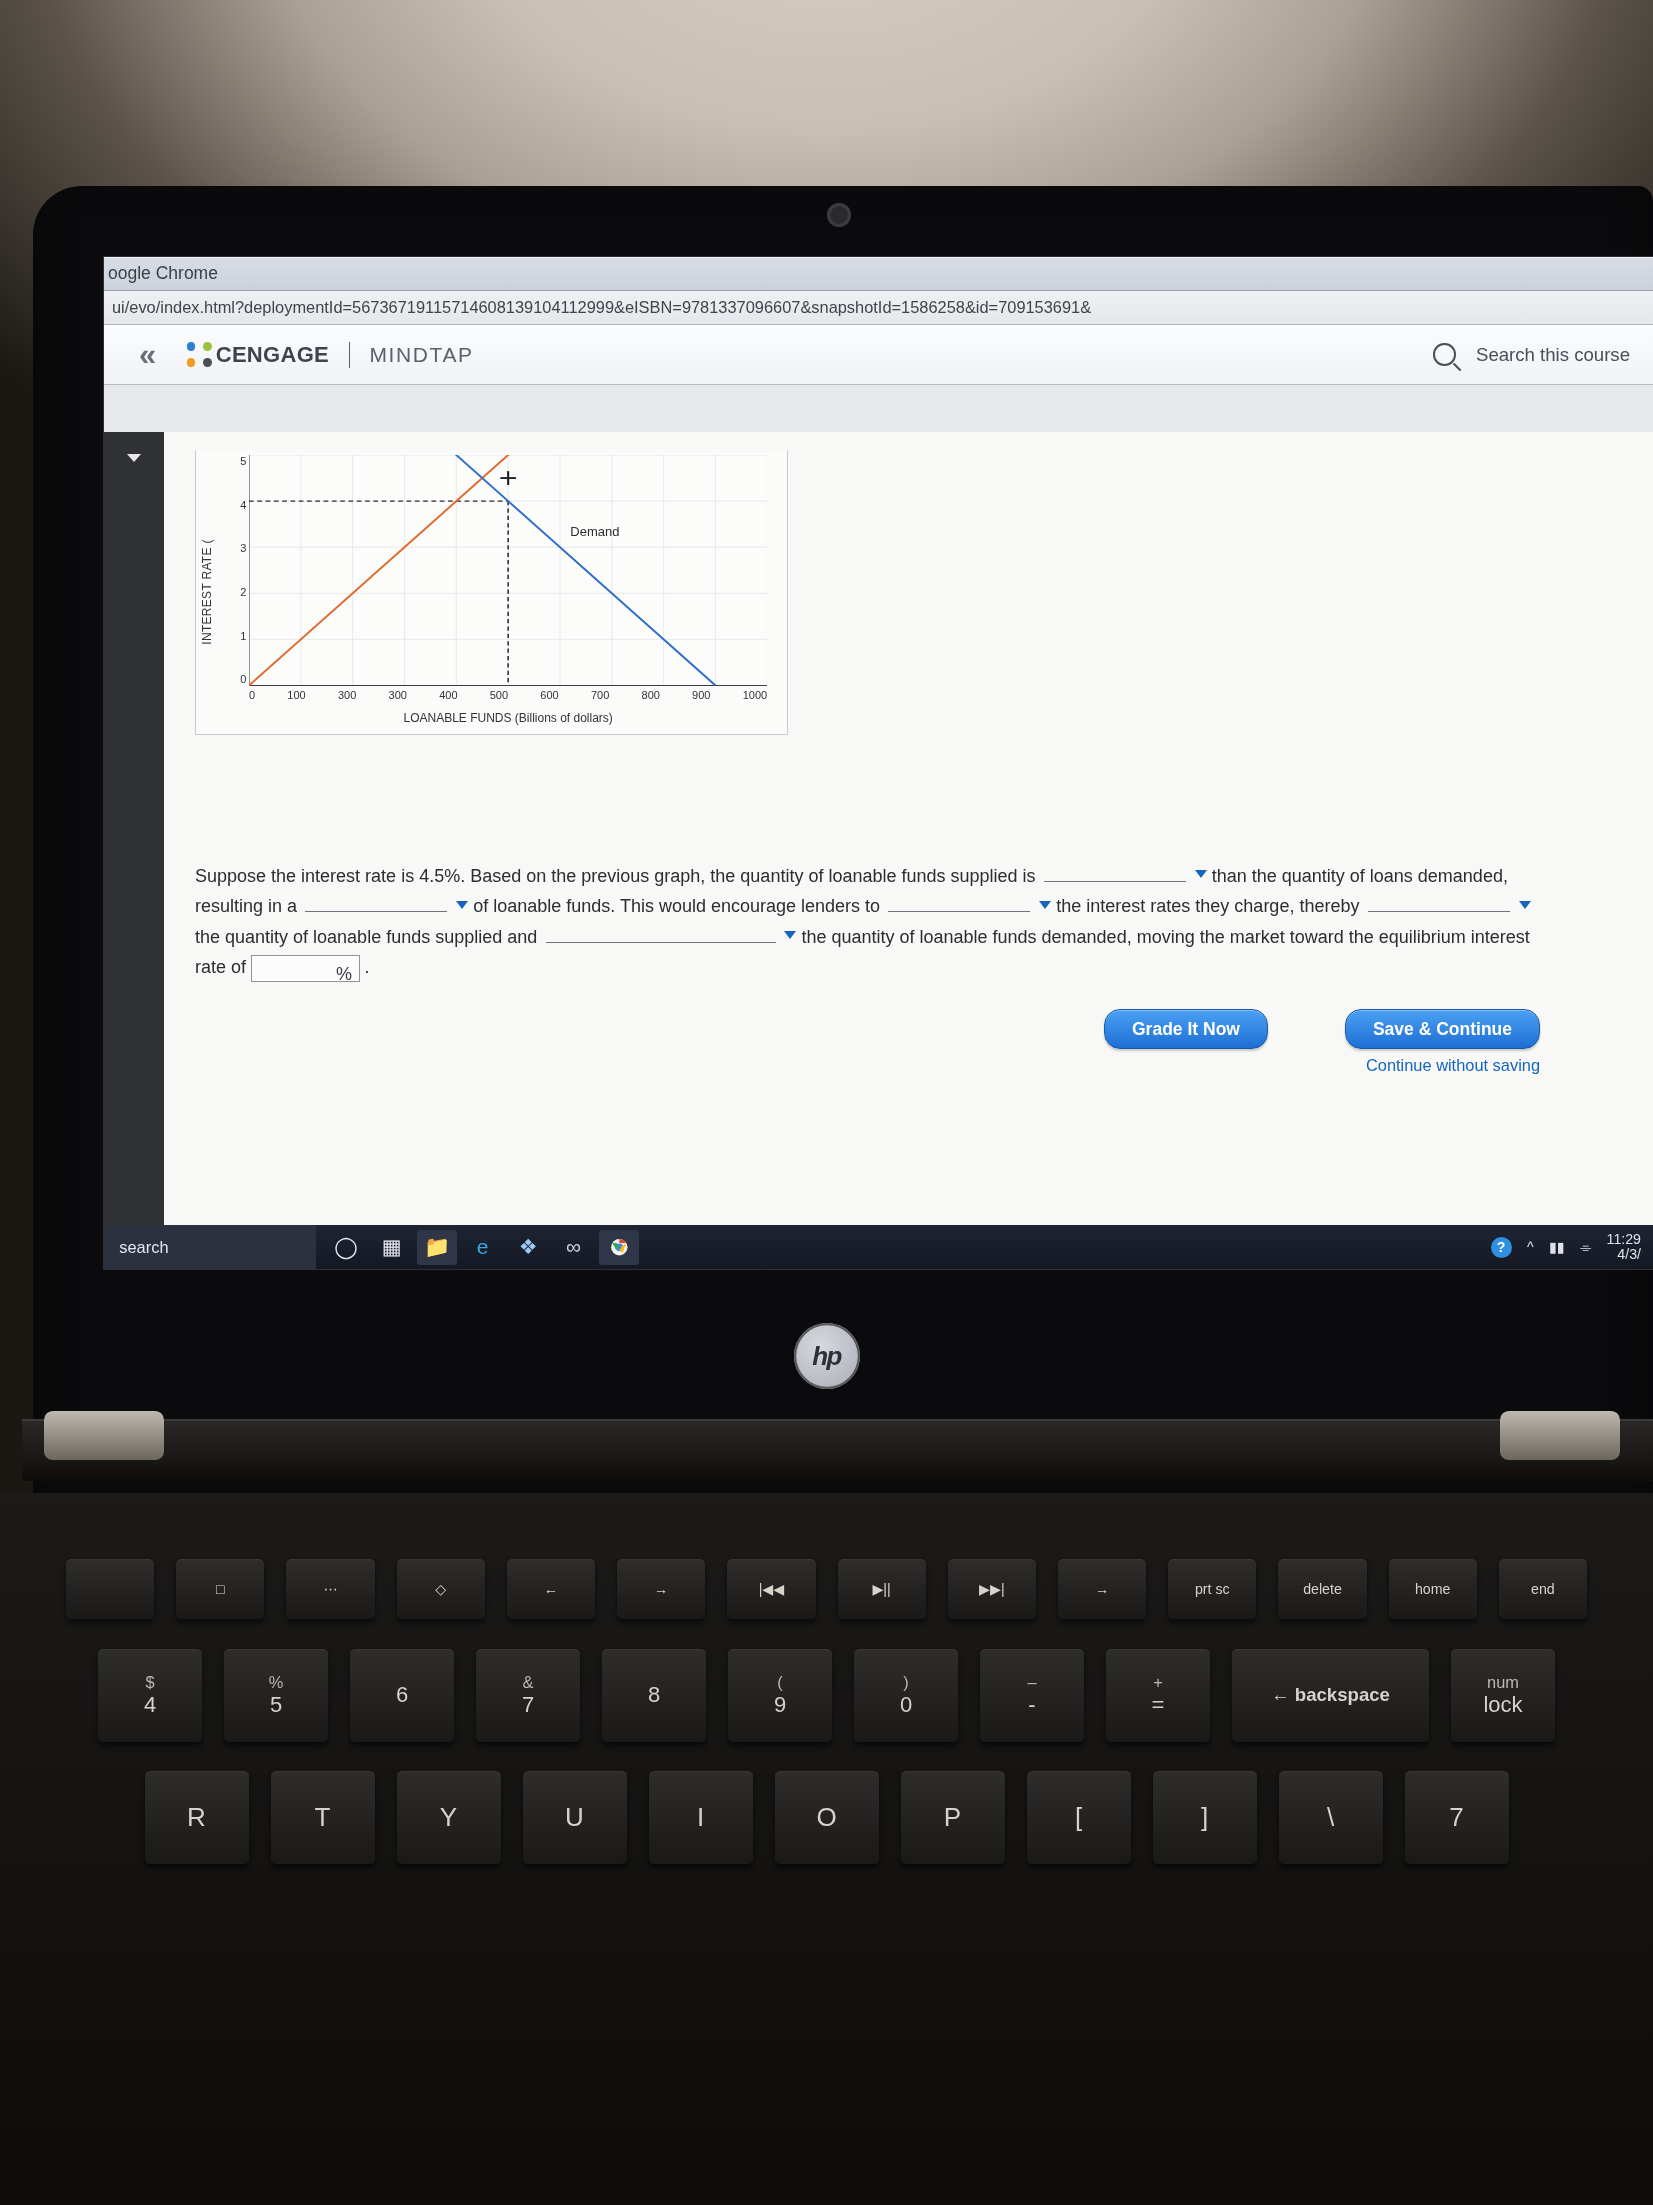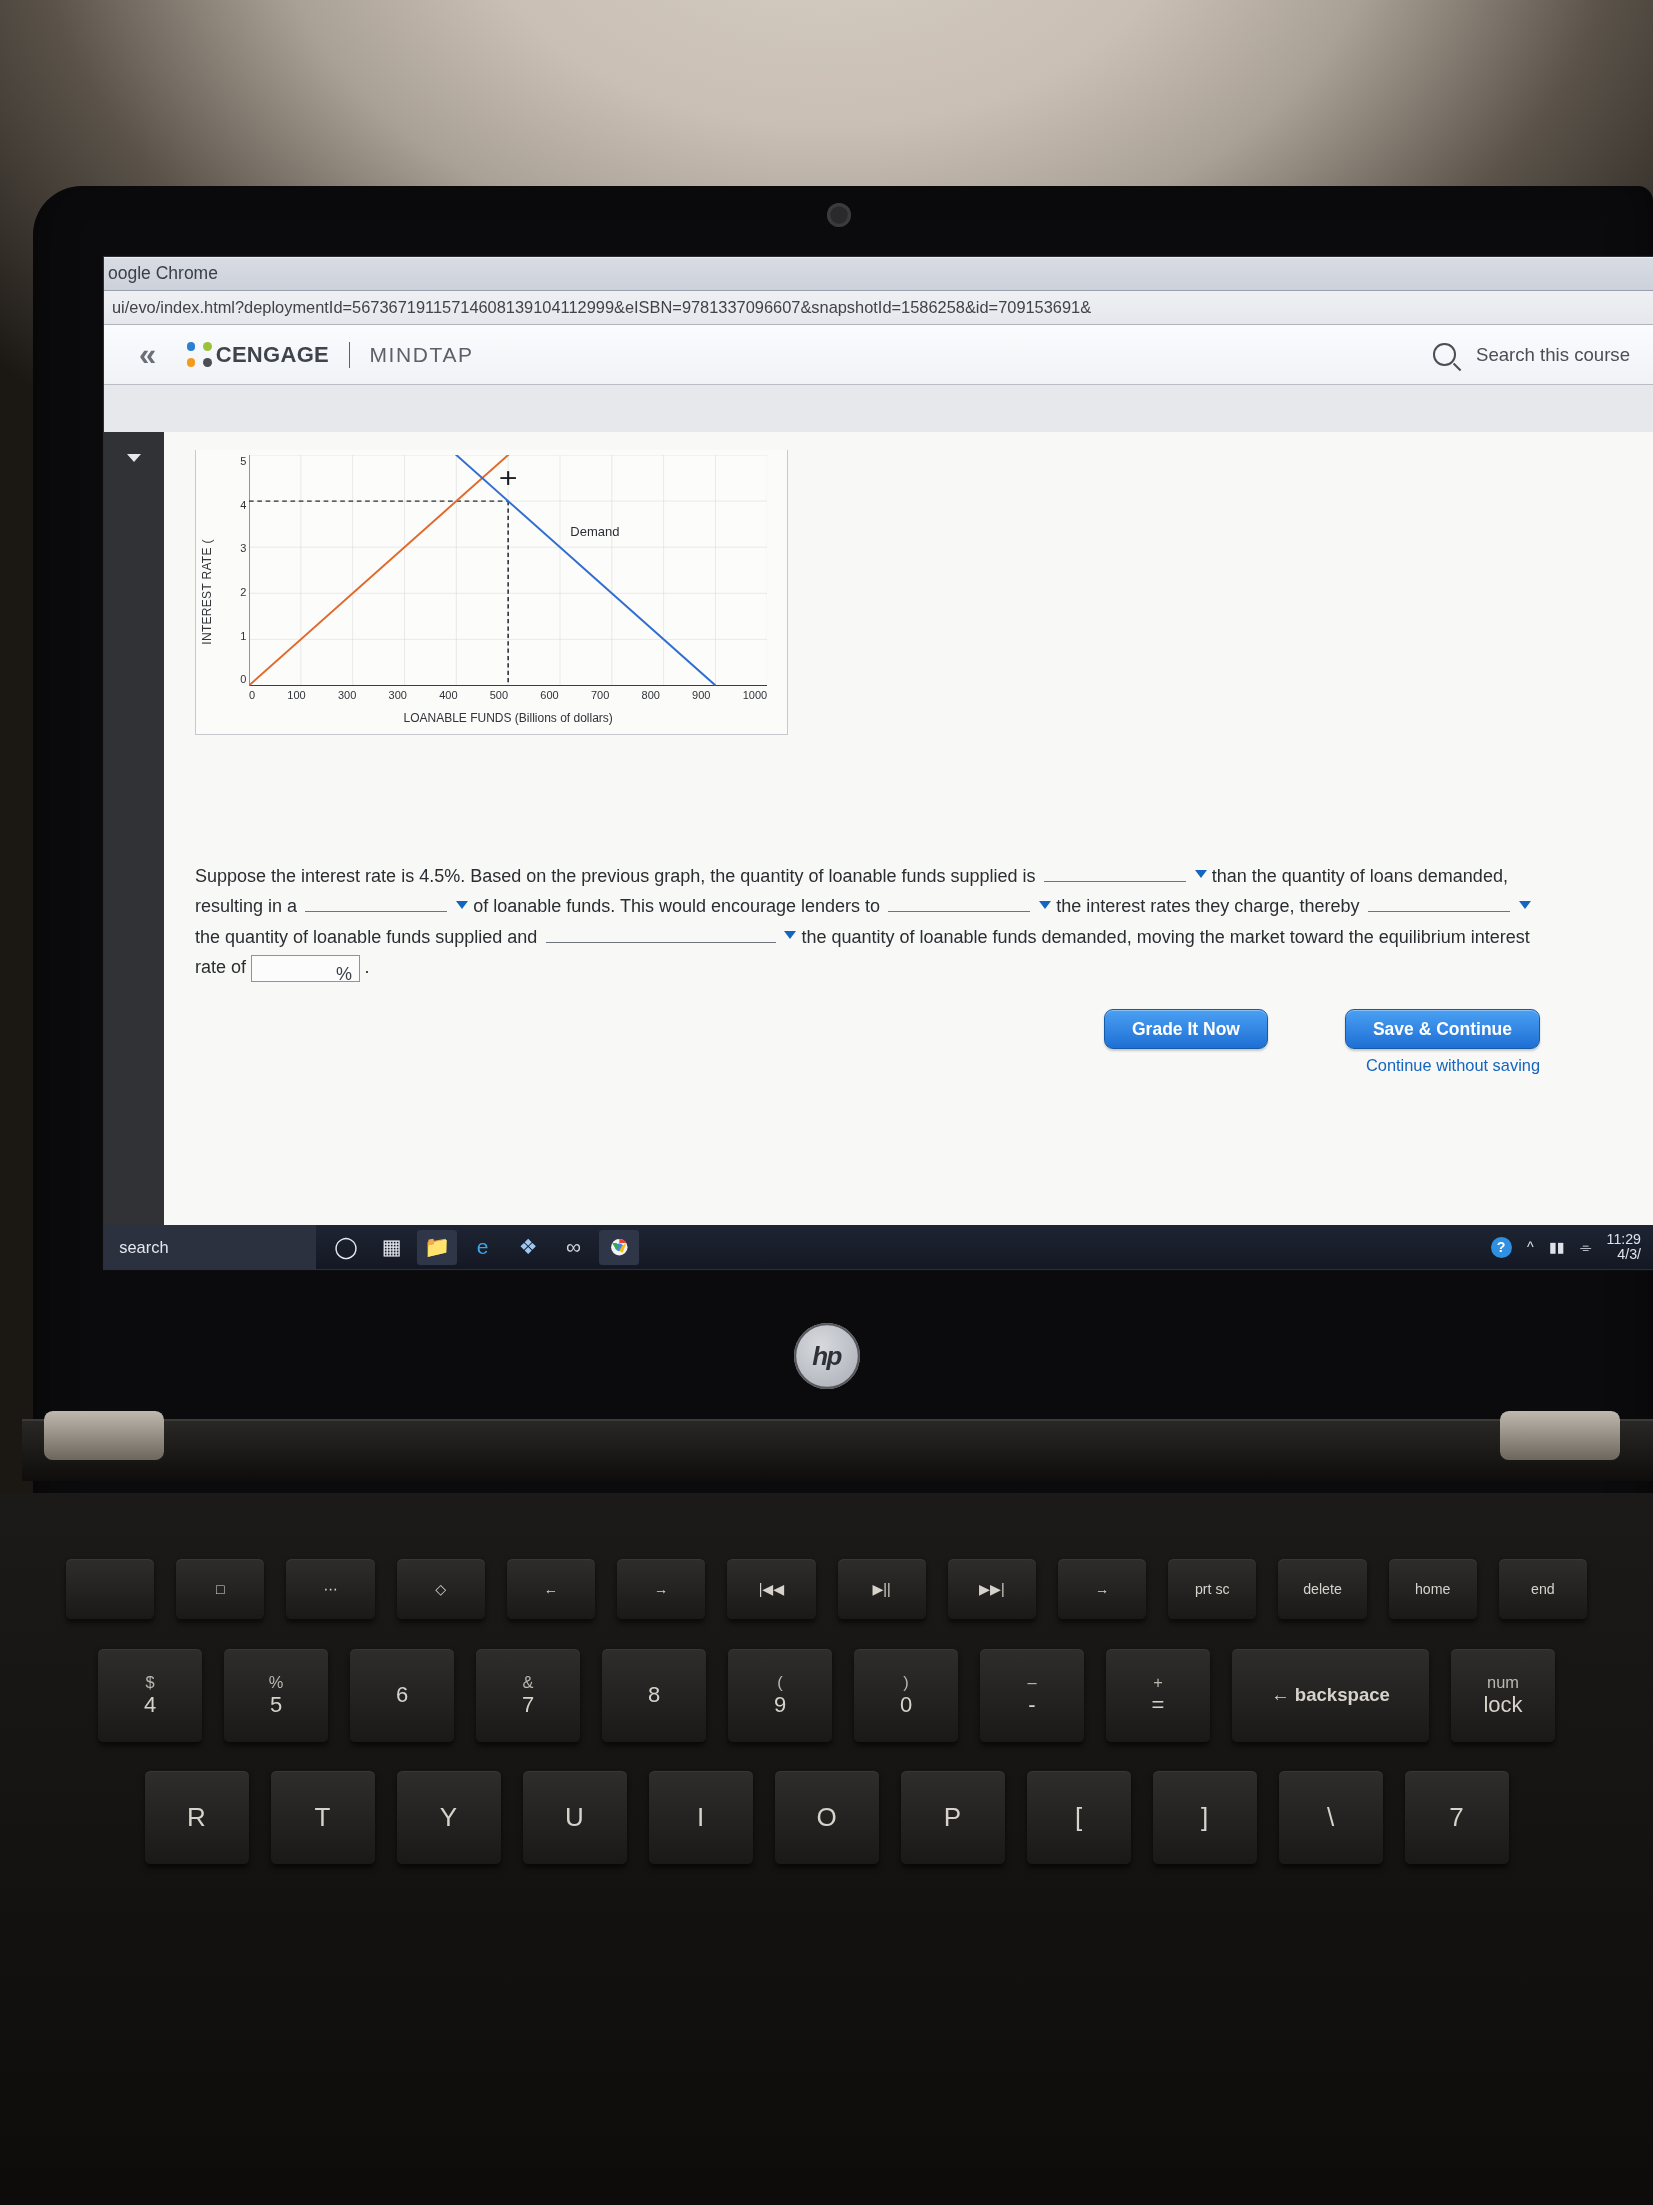--- a/index.html
+++ b/index.html
@@ -57,21 +57,21 @@
   .prose{margin-top:126px;max-width:1345px;color:#2a2d32;font-size:18px;line-height:1.7}
   .prose p{margin:0 0 26px 0}
   .blank{display:inline-block;border-bottom:1.1px solid #6f737b;min-width:142px;height:18.6px;vertical-align:baseline;margin:0 3.3px}
   .blank.lg{min-width:230px}
   .dd{display:inline-flex;align-items:flex-end;gap:5.5px}
   .dd .tri{width:0;height:0;border-left:6.6px solid transparent;border-right:6.6px solid transparent;border-top:8.8px solid #1565c0;margin-bottom:3.3px}
   .numbox{display:inline-block;border:1.1px solid #8f939c;background:#fcfcfc;height:25px;min-width:77px;vertical-align:middle;text-align:right;padding:0 24px 0 5.5px;position:relative;color:#2a2d32}
   .numbox::after{content:'%';position:absolute;right:6.6px;top:3.3px;color:#3b3f46}
   
   .actions{display:flex;justify-content:flex-end;gap:77px;max-width:1345px;margin-top:25px;align-items:flex-start}
-  .btn{background:linear-gradient(#4aa0f3,#1e6fd4);border:0.5px solid #165aa8;border-radius:9px;color:#fff;font-size:17.5px;font-weight:600;padding:8.8px 27px;box-shadow:inset 0 1.1px 0 rgba(255,255,255,.35),0 1.1px 2.2px rgba(0,0,0,.2)}
+  .btn{background:linear-gradient(#4aa0f3,#1e6fd4);border:0.5px solid #165aa8;border-radius:16px;color:#fff;font-size:17.5px;font-weight:600;padding:8.8px 27px;box-shadow:inset 0 1.1px 0 rgba(255,255,255,.35),0 1.1px 2.2px rgba(0,0,0,.2)}
   .ctw{color:#1565c0;font-size:16.4px;text-align:right;margin-top:6.6px}
   
   .taskbar{position:absolute;left:0;right:0;bottom:0;height:44px;background:linear-gradient(#1e2433,#141823);display:flex;align-items:center;color:#d8dbe2;font-size:15.3px}
   .tb-search{width:197px;height:44px;background:#2c3140;display:flex;align-items:center;padding-left:15.3px;color:#e6e8ee;font-size:16.4px}
   .tb-icons{display:flex;gap:5.5px;margin-left:9.8px}
   .tb-icons span{width:40px;height:35px;border-radius:3.3px;display:flex;align-items:center;justify-content:center;font-size:21px}
   .tray{margin-left:auto;display:flex;align-items:center;gap:15.3px;padding-right:13px;font-size:14.2px;color:#dfe2e9}
   .clock{text-align:right;line-height:1.05}
   
   .hp{position:absolute;left:50%;top:1323px;transform:translateX(-50%);width:66px;height:66px;border-radius:50%;background:radial-gradient(circle at 40% 35%,#d7d9de,#a7abb2);box-shadow:0 0 0 2.2px #56585d inset;display:flex;align-items:center;justify-content:center;color:#2d3036;font-style:italic;font-weight:800;font-size:26px;letter-spacing:-1.6px}

